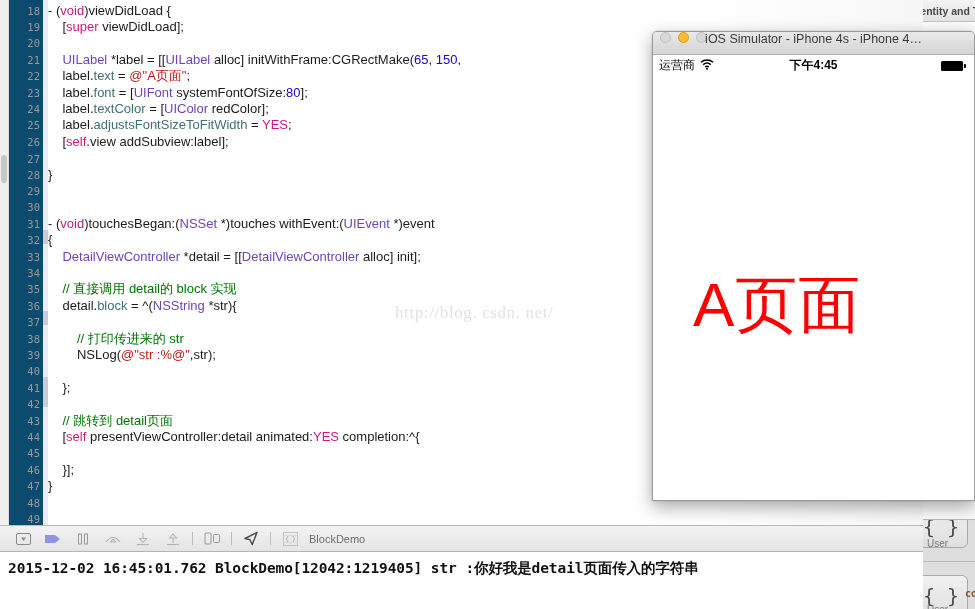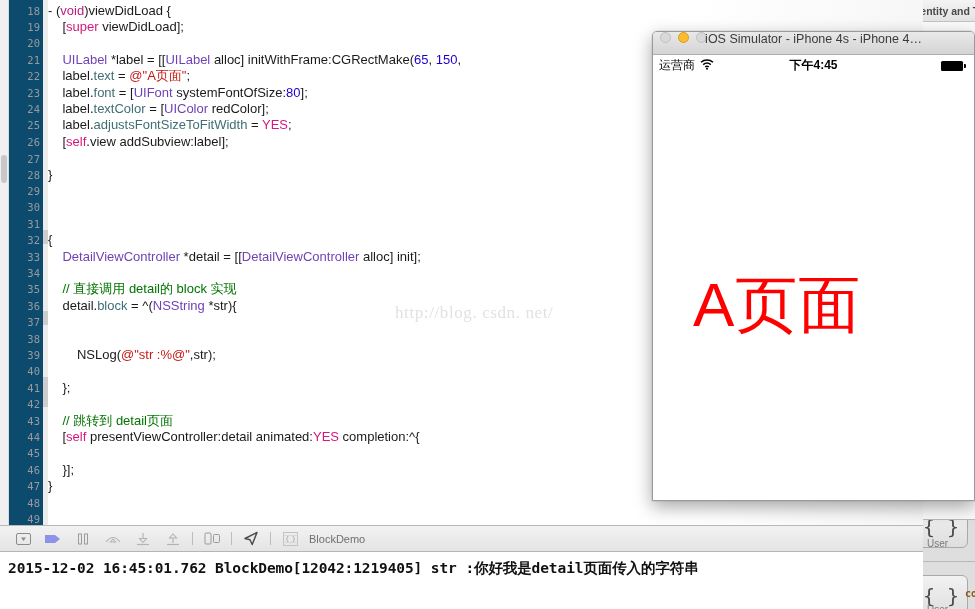--- a/index.html
+++ b/index.html
@@ -269,26 +269,28 @@
         <div class="cline" style="top: 51.7px;"><span>    </span><span class="typ">UILabel</span><span> *label = [[</span><span class="typ">UILabel</span><span> alloc] initWithFrame:CGRectMake(</span><span class="num">65</span><span>, </span><span class="num">150</span><span>,</span></div>
         <div class="cline" style="top: 68.1px;"><span>    label.</span><span class="prop">text</span><span> = </span><span class="str">@"A页面"</span><span>;</span></div>
         <div class="cline" style="top: 84.5px;"><span>    label.</span><span class="prop">font</span><span> = [</span><span class="typ">UIFont</span><span> systemFontOfSize:</span><span class="num">80</span><span>];</span></div>
         <div class="cline" style="top: 100.9px;"><span>    label.</span><span class="prop">textColor</span><span> = [</span><span class="typ">UIColor</span><span> redColor];</span></div>
         <div class="cline" style="top: 117.3px;"><span>    label.</span><span class="prop">adjustsFontSizeToFitWidth</span><span> = </span><span class="pink">YES</span><span>;</span></div>
         <div class="cline" style="top: 133.7px;"><span>    [</span><span class="pink">self</span><span>.view addSubview:label];</span></div>
         <div class="cline" style="top: 150.1px;"></div>
         <div class="cline" style="top: 166.5px;"><span>}</span></div>
         <div class="cline" style="top: 182.9px;"></div>
         <div class="cline" style="top: 199.3px;"></div>
+        <div class="cline" style="top: 215.7px;"><span>- (</span><span class="kw">void</span><span>)touchesBegan:(</span><span class="typ">NSSet</span><span> *)touches withEvent:(</span><span class="typ">UIEvent</span><span> *)event</span></div>
         <div class="cline" style="top: 232.1px;"><span>{</span></div>
         <div class="cline" style="top: 248.5px;"><span>    </span><span class="typ">DetailViewController</span><span> *detail = [[</span><span class="typ">DetailViewController</span><span> alloc] init];</span></div>
         <div class="cline" style="top: 264.9px;"></div>
         <div class="cline" style="top: 281.3px;"><span class="cmt">    // 直接调用 detail的 block 实现</span></div>
         <div class="cline" style="top: 297.7px;"><span>    detail.</span><span class="prop">block</span><span> = ^(</span><span class="typ">NSString</span><span> *str){</span></div>
         <div class="cline" style="top: 314.1px;"></div>
+        <div class="cline" style="top: 330.5px;"><span class="cmt">        // 打印传进来的 str</span></div>
         <div class="cline" style="top: 346.9px;"><span>        NSLog(</span><span class="str">@"str :%@"</span><span>,str);</span></div>
         <div class="cline" style="top: 363.3px;"></div>
         <div class="cline" style="top: 379.7px;"><span>    };</span></div>
         <div class="cline" style="top: 396.1px;"></div>
         <div class="cline" style="top: 412.5px;"><span class="cmt">    // 跳转到 detail页面</span></div>
         <div class="cline" style="top: 428.9px;"><span>    [</span><span class="pink">self</span><span> presentViewController:detail animated:</span><span class="pink">YES</span><span> completion:^{</span></div>
         <div class="cline" style="top: 445.3px;"></div>
         <div class="cline" style="top: 461.7px;"><span>    }];</span></div>
         <div class="cline" style="top: 478.1px;"><span>}</span></div>
         <div class="cline" style="top: 494.5px;"></div>

